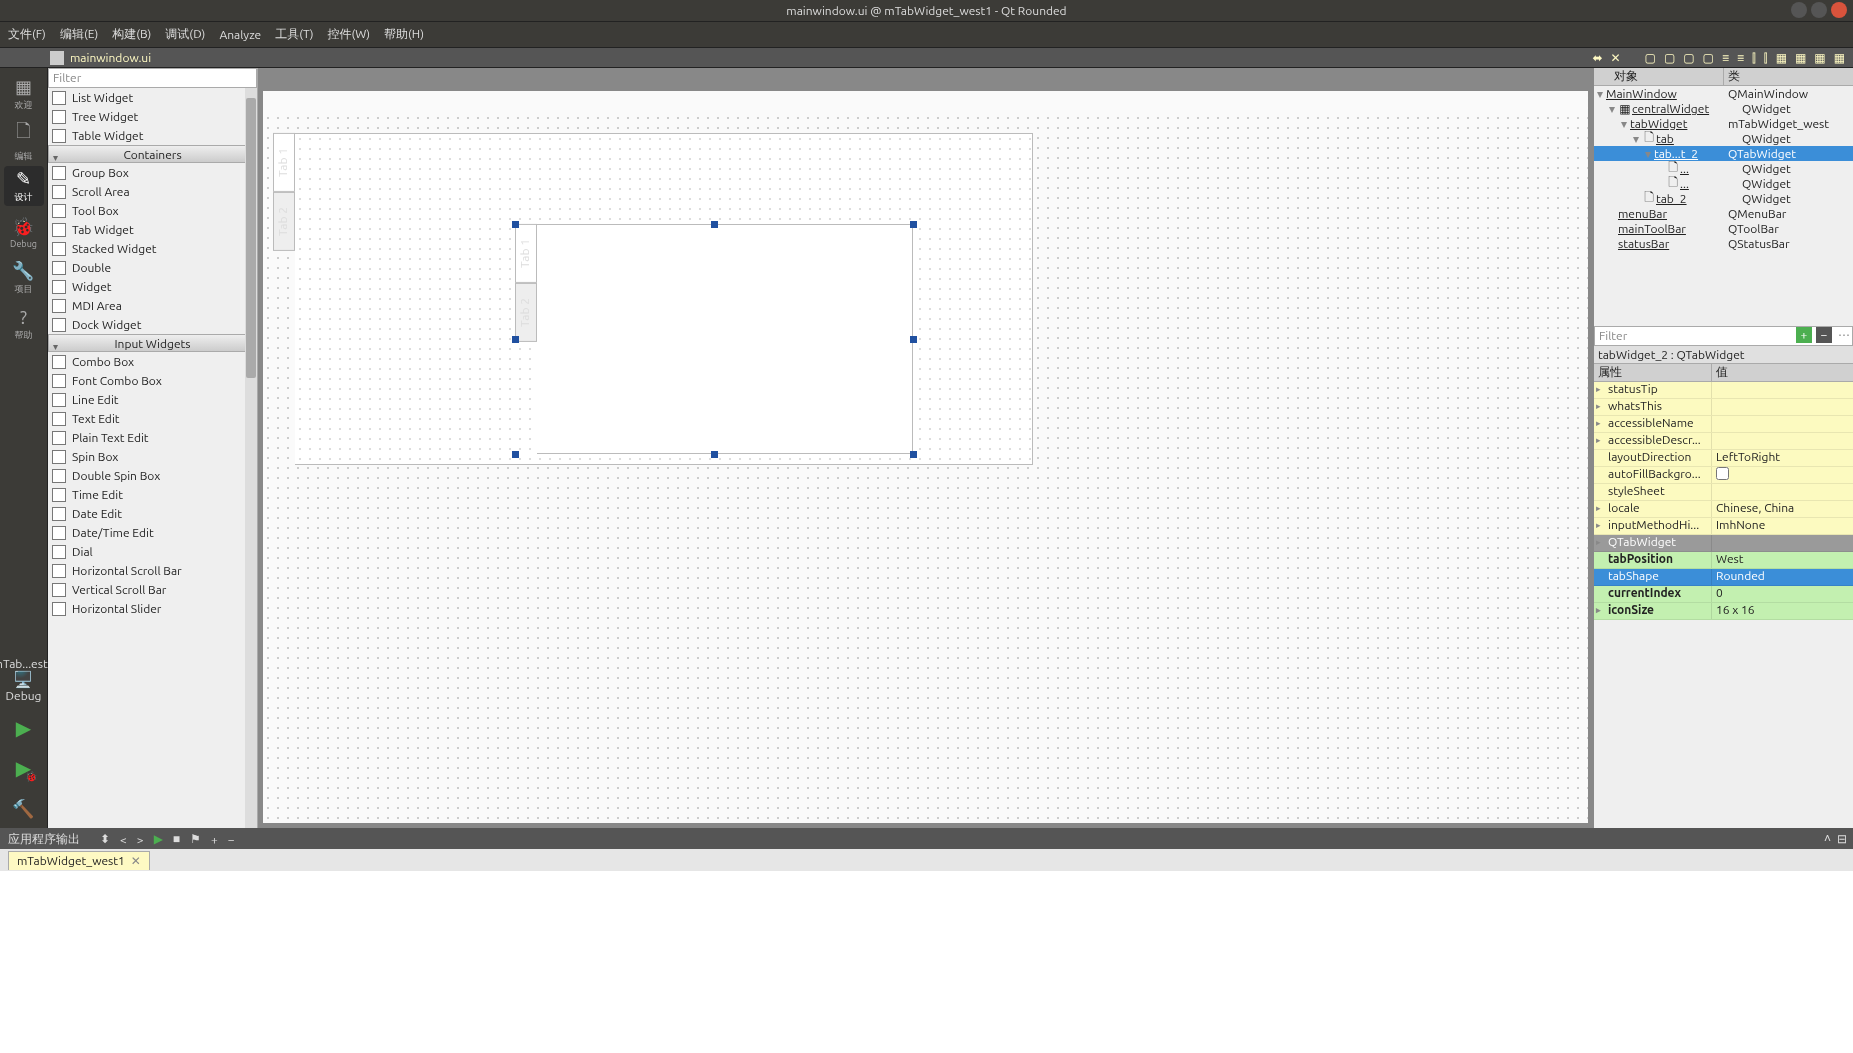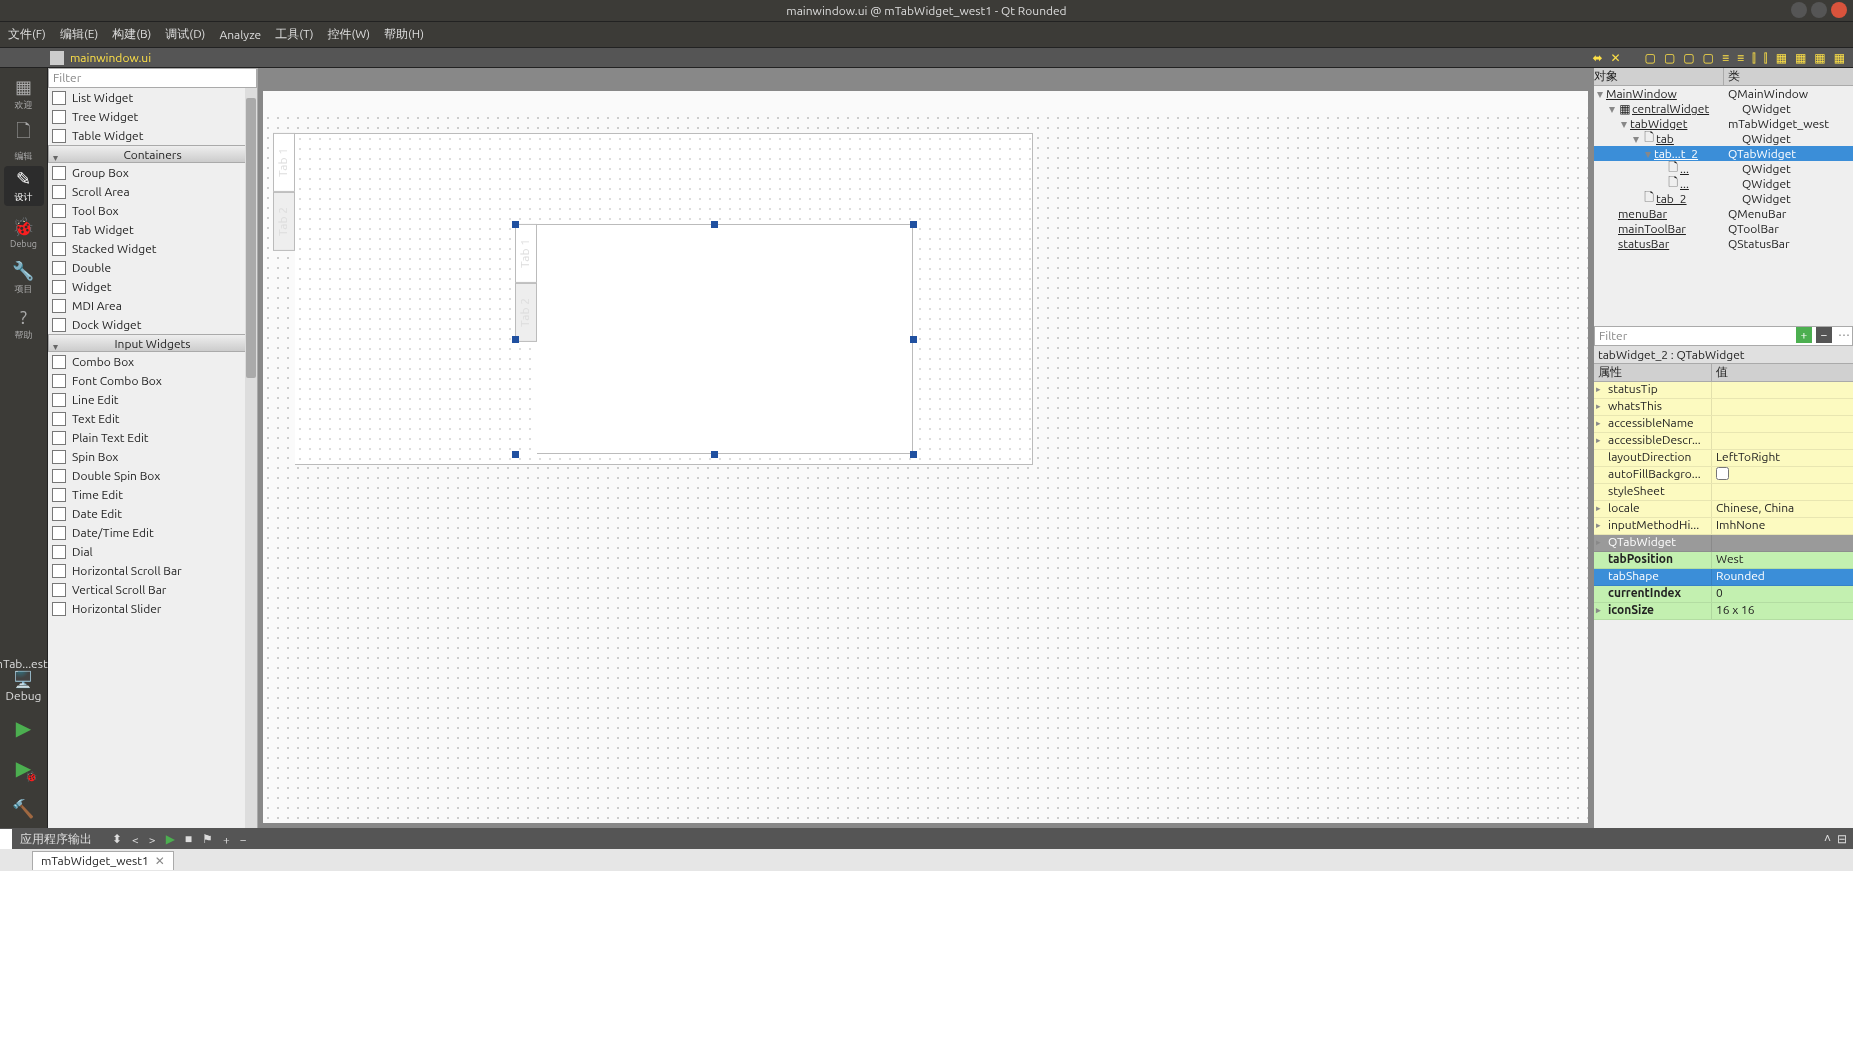--- a/index.html
+++ b/index.html
@@ -5,21 +5,21 @@
 * { box-sizing: border-box; margin: 0; padding: 0; font-family: "Ubuntu", "Segoe UI", sans-serif; font-size: 12px; }
 body { background: #3c3c3c; color: #ddd; width: 1853px; height: 1053px; overflow: hidden; }
 .titlebar { height: 22px; background: #3c3b37; color: #ddd; text-align: center; line-height: 22px; position: relative; border-bottom: 1px solid #222; }
 .titlebar .wincontrols { position: absolute; right: 6px; top: 2px; display: flex; gap: 4px; }
 .titlebar .wincontrols .wc { width: 16px; height: 16px; border-radius: 50%; background: #555; }
 .titlebar .wincontrols .wc.close-c { background: #d9533c; }
 
 .menubar { height: 26px; background: #3c3b37; display: flex; align-items: center; padding-left: 8px; gap: 14px; color: #ddd; border-bottom: 1px solid #222; }
 .menubar .menuitem { cursor: pointer; }
 
-.filetabs { height: 20px; background: #555; display: flex; align-items: center; padding-left: 50px; gap: 6px; color: #fde047; border-bottom: 1px solid #222; }
+.filetabs { height: 20px; background: #555; display: flex; align-items: center; padding-left: 50px; gap: 6px; color: #fef9c3; border-bottom: 1px solid #222; }
 .filetabs .docicon { width: 14px; height: 14px; background: #ccc; display: inline-block; }
 
 .main-row { display: flex; height: 760px; }
 
 .modesbar { width: 48px; background: #3c3b37; display: flex; flex-direction: column; align-items: center; padding-top: 6px; gap: 6px; border-right: 1px solid #222; }
 .modesbar .mode { width: 40px; height: 40px; display: flex; flex-direction: column; align-items: center; justify-content: center; color: #aaa; border-radius: 4px; }
 .modesbar .mode.active { background: #2c2c2c; color: #fff; }
 .modesbar .mode .micon { font-size: 18px; }
 .modesbar .mode .mlbl { font-size: 9px; margin-top: 2px; }
 .modesbar .spacer { flex-grow: 1; }
@@ -46,21 +46,21 @@
 .tabs-west .tab { writing-mode: vertical-rl; transform: rotate(180deg); padding: 14px 2px; border: 1px solid #bbb; background: #eee; text-align: center; }
 .tabs-west .tab.active { background: #fff; }
 .tabpage { position: absolute; left: 22px; top: 0; right: 0; bottom: 63px; background: #fff; border: 1px solid #bbb; border-left: none; background-image: radial-gradient(#ddd 1px, transparent 1px); background-size: 10px 10px; }
 
 .inner-tabw { position: absolute; left: 220px; top: 90px; width: 398px; height: 230px; }
 .inner-tabw .tabpage { left: 22px; bottom: 0; }
 .sel-handle { width: 7px; height: 7px; background: #2050a0; position: absolute; margin: -3px; }
 
 .rightpanel { width: 260px; background: #efefef; color: #222; display: flex; flex-direction: column; border-left: 1px solid #888; }
 .objhdr { height: 18px; display: flex; background: #d0d0d0; border-bottom: 1px solid #aaa; }
-.objhdr div:first-child { width: 130px; padding-left: 0; border-right: 1px solid #aaa; }
+.objhdr div:first-child { width: 130px; padding-left: 20px; border-right: 1px solid #aaa; }
 .objhdr div:last-child { flex: 1; padding-left: 4px; }
 .objtree { height: 240px; overflow: hidden; }
 .objtree .node { height: 15px; display: flex; align-items: center; }
 .objtree .node .oname { display: inline-block; overflow: hidden; white-space: nowrap; text-overflow: ellipsis; text-decoration: underline; }
 .objtree .node .ocls { padding-left: 4px; flex: 1; }
 .objtree .node.selected { background: #3b8ed8; color: #fff; }
 .objtree .indent { display: inline-block; }
 .objtree .exp { display: inline-block; width: 12px; text-align: center; color: #888; }
 .propfilter { height: 20px; background: #fff; border: 1px solid #aaa; color: #888; padding-left: 4px; line-height: 18px; display: flex; }
 .propfilter .pfactions { margin-left: auto; display: flex; gap: 4px; }
@@ -74,23 +74,23 @@
 .proplist .prow .pn { width: 118px; padding-left: 14px; border-right: 1px solid rgba(0,0,0,0.1); overflow: hidden; white-space: nowrap; text-overflow: ellipsis; position: relative; }
 .proplist .prow .pv { flex: 1; padding-left: 4px; }
 .proplist .prow .exp { position: absolute; left: 2px; top: 2px; font-size: 9px; color: #888; }
 .proplist .prow.yellow { background: #fcfac0; }
 .proplist .prow.grayhead { background: #9a9a9a; color: #fff; }
 .proplist .prow.green { background: #c3f0b0; }
 .proplist .prow.green .pn { font-weight: bold; }
 .proplist .prow.blue { background: #3b8ed8; color: #fff; }
 
 .outputpanel { height: 225px; background: #fff; color: #222; display: flex; flex-direction: column; border-top: 1px solid #555; }
-.outputhead { height: 20px; background: #555; color: #ddd; display: flex; align-items: center; padding-left: 8px; gap: 10px; margin-left: 12px; }
+.outputhead { height: 20px; background: #555; color: #ddd; display: flex; align-items: center; padding-left: 8px; gap: 10px; }
 .outtabs { height: 22px; background: #e6e6e6; display: flex; align-items: center; padding-left: 8px; }
-.outtabs .otab { background: #ffffff; border: 1px solid #aaa; border-bottom: none; padding: 2px 8px; display: flex; align-items: center; gap: 6px; margin-left: 24px; }
+.outtabs .otab { background: #fef9c3; border: 1px solid #aaa; border-bottom: none; padding: 2px 8px; display: flex; align-items: center; gap: 6px; }
 .outtabs .otab .x { color: #888; }
 .outbody { flex: 1; background: #fff; padding: 4px 8px; font-family: monospace; color: #2020c0; }
 </style>
 </head>
 <body>
 
 <div class="titlebar">
   <span>mainwindow.ui @ mTabWidget_west1 - Qt Rounded</span>
   <div class="wincontrols">
     <div class="wc"></div>

